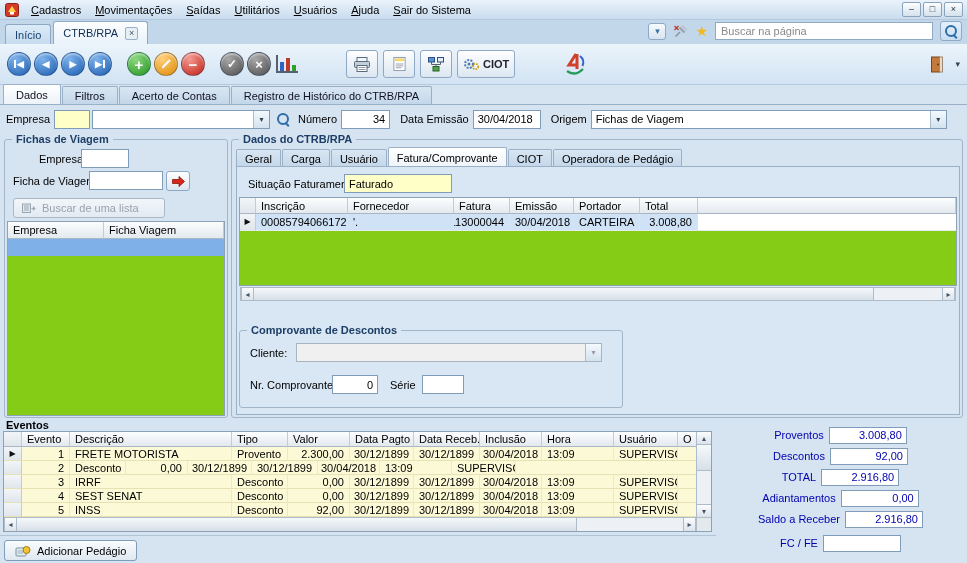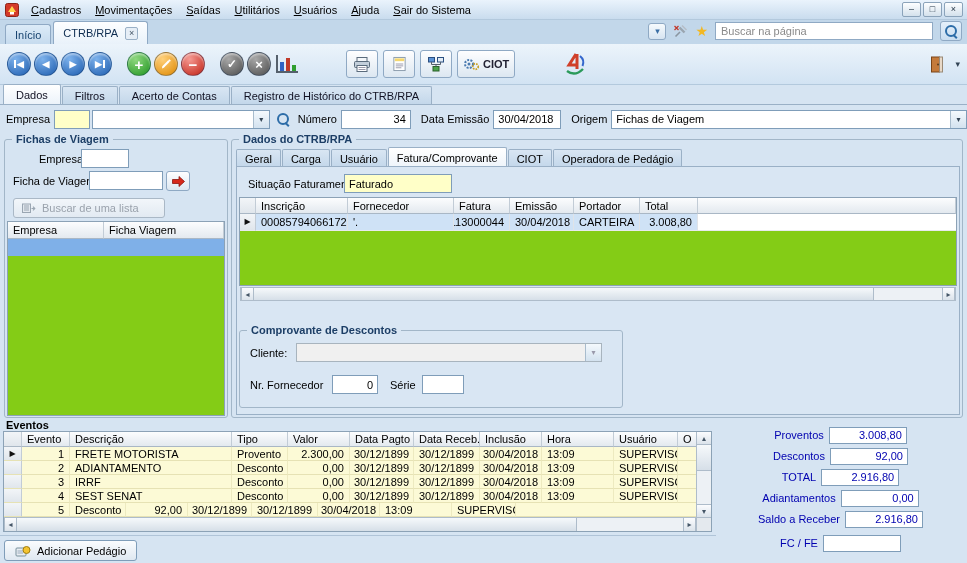--- a/index.html
+++ b/index.html
@@ -57,21 +57,21 @@
 .ptab{height:18px;display:flex;align-items:center;padding:0 12px;margin-right:1px;border:1px solid #9ab0c6;border-bottom:none;border-radius:2px 2px 0 0;background:linear-gradient(#d9e6f3,#c3d7ea);color:#112}
 .ptab.active{height:20px;background:linear-gradient(#ffffff,#ecf3fa)}
 
 .formrow{position:absolute;left:0;top:106px;width:967px;height:26px;display:flex;align-items:center;padding-left:6px}
 .lbl{margin-right:4px;white-space:nowrap}
 .ml8{margin-left:8px}.ml10{margin-left:10px}
 .field{height:19px;border:1px solid #7f9db9;background:#fff;display:flex;align-items:center;padding:0 4px;overflow:hidden;white-space:nowrap}
 .yellow{background:#ffffc8}
 .rt{justify-content:flex-end}
 .ct{justify-content:center}
-.w36{width:36px}.w54{width:70px}.w68{width:68px}.w178{width:178px;margin-left:2px}.w356{width:356px}
+.w36{width:36px}.w54{width:49px}.w68{width:68px}.w178{width:178px;margin-left:2px}.w356{width:356px}
 .combo{height:19px;border:1px solid #7f9db9;background:#fff;display:flex;align-items:center;overflow:hidden}
 .combo .cval{padding:0 4px;flex:1;white-space:nowrap;overflow:hidden}
 .combo .carrow{width:16px;align-self:stretch;display:flex;align-items:center;justify-content:center;border-left:1px solid #a8bccd;background:linear-gradient(#f4f9fd,#d3e2ef);color:#345;font-size:8px}
 .combo.disabled{background:#f0f0f0;border-color:#a8b4be;color:#888}
 .combo.disabled .carrow{color:#99a}
 .mag-btn{margin-left:6px}
 
 .group{position:absolute;border:1px solid #a2b6c8;border-radius:3px}
 .gtitle{position:absolute;top:-8px;left:7px;background:#d6e4f2;padding:0 4px;font-weight:bold;color:#1c3e66;line-height:14px;white-space:nowrap}
 .fichas-group{left:4px;top:139px;width:224px;height:279px}
@@ -375,21 +375,21 @@
     <span class="strack"></span>
     <span class="sbtn">▸</span>
   </div>
   <div class="group inner-group abs" style="left:7px;top:190px;width:384px;height:78px">
     <span class="gtitle">Comprovante de Descontos</span>
     <span class="abs" style="left:10px;top:16px">Cliente:</span>
     <div class="combo disabled abs" style="left:56px;top:12px;width:306px">
       <span class="cval"></span>
       <span class="carrow">▾</span>
     </div>
-    <span class="abs" style="left:10px;top:48px">Nr. Fornecedor</span>
+    <span class="abs" style="left:10px;top:48px">Nr. Comprovante</span>
     <div class="field rt abs" style="left:92px;top:44px;width:46px">0</div>
     <span class="abs" style="left:150px;top:48px">Série</span>
     <div class="field abs" style="left:182px;top:44px;width:42px"></div>
   </div>
 </div>
 
 <div class="ev-title">Eventos</div>
 <div class="ev-grid">
   <div class="ev-main">
     <div class="ev-cells">
@@ -417,21 +417,20 @@
         <div class="gcell e5 ct">30/12/1899</div>
         <div class="gcell e6 ct">30/12/1899</div>
         <div class="gcell e7 ct">30/04/2018</div>
         <div class="gcell e8">13:09</div>
         <div class="gcell e9">SUPERVISOR</div>
         <div class="gcell e10"></div>
       </div>
       <div class="ev-row">
         <div class="gcell gut e0"></div>
         <div class="gcell e1 rt">2</div>
-        <div class="gcell e2">ADIANTAMENTO</div>
         <div class="gcell e3">Desconto</div>
         <div class="gcell e4 rt">0,00</div>
         <div class="gcell e5 ct">30/12/1899</div>
         <div class="gcell e6 ct">30/12/1899</div>
         <div class="gcell e7 ct">30/04/2018</div>
         <div class="gcell e8">13:09</div>
         <div class="gcell e9">SUPERVISOR</div>
         <div class="gcell e10"></div>
       </div>
       <div class="ev-row">
@@ -456,20 +455,21 @@
         <div class="gcell e5 ct">30/12/1899</div>
         <div class="gcell e6 ct">30/12/1899</div>
         <div class="gcell e7 ct">30/04/2018</div>
         <div class="gcell e8">13:09</div>
         <div class="gcell e9">SUPERVISOR</div>
         <div class="gcell e10"></div>
       </div>
       <div class="ev-row">
         <div class="gcell gut e0"></div>
         <div class="gcell e1 rt">5</div>
+        <div class="gcell e2">INSS</div>
         <div class="gcell e3">Desconto</div>
         <div class="gcell e4 rt">92,00</div>
         <div class="gcell e5 ct">30/12/1899</div>
         <div class="gcell e6 ct">30/12/1899</div>
         <div class="gcell e7 ct">30/04/2018</div>
         <div class="gcell e8">13:09</div>
         <div class="gcell e9">SUPERVISOR</div>
         <div class="gcell e10"></div>
       </div>
     </div>

